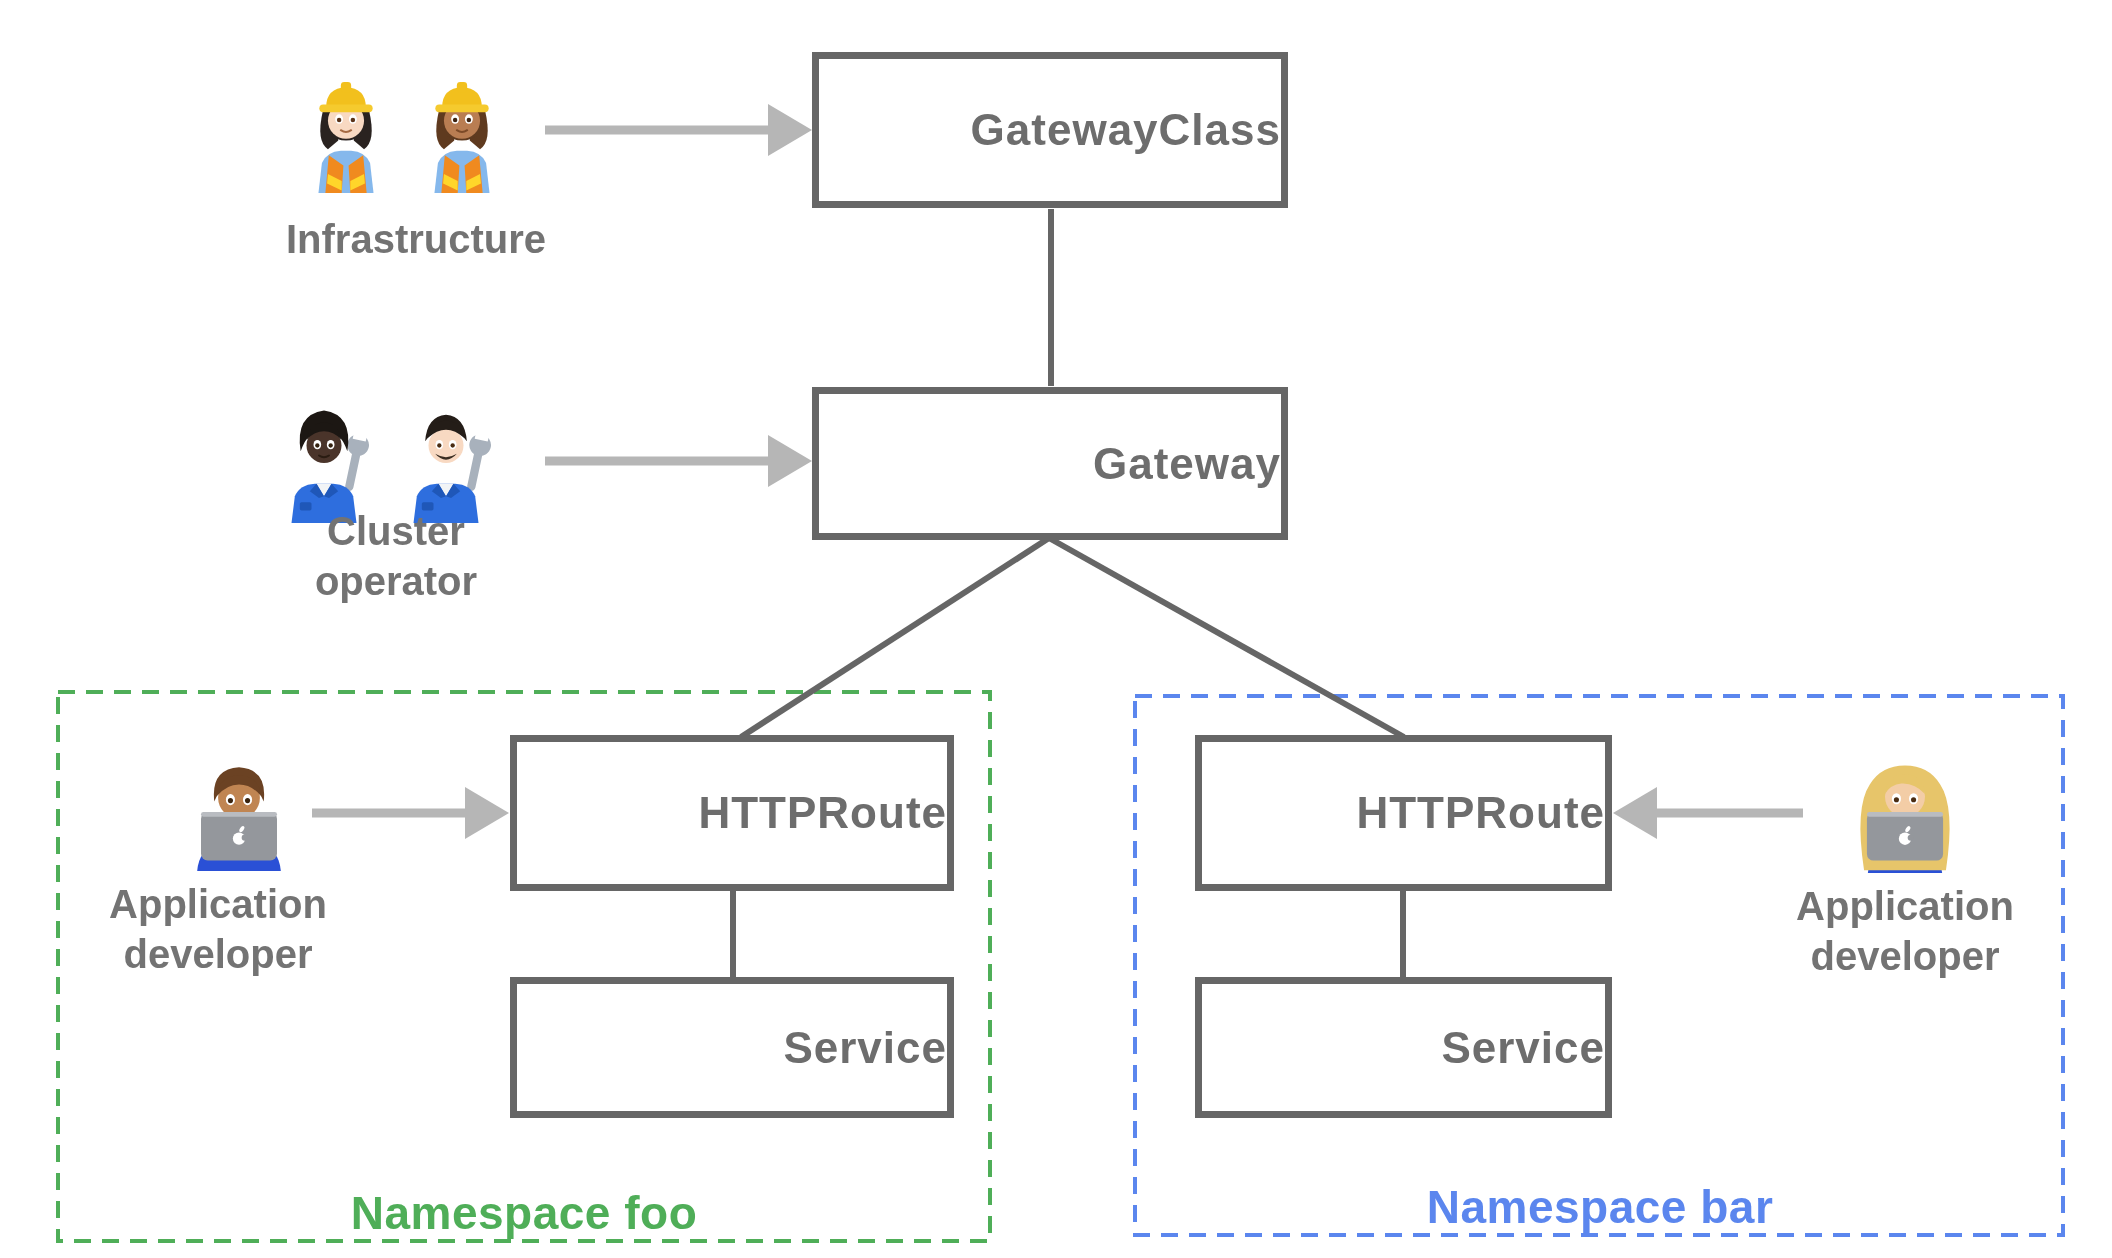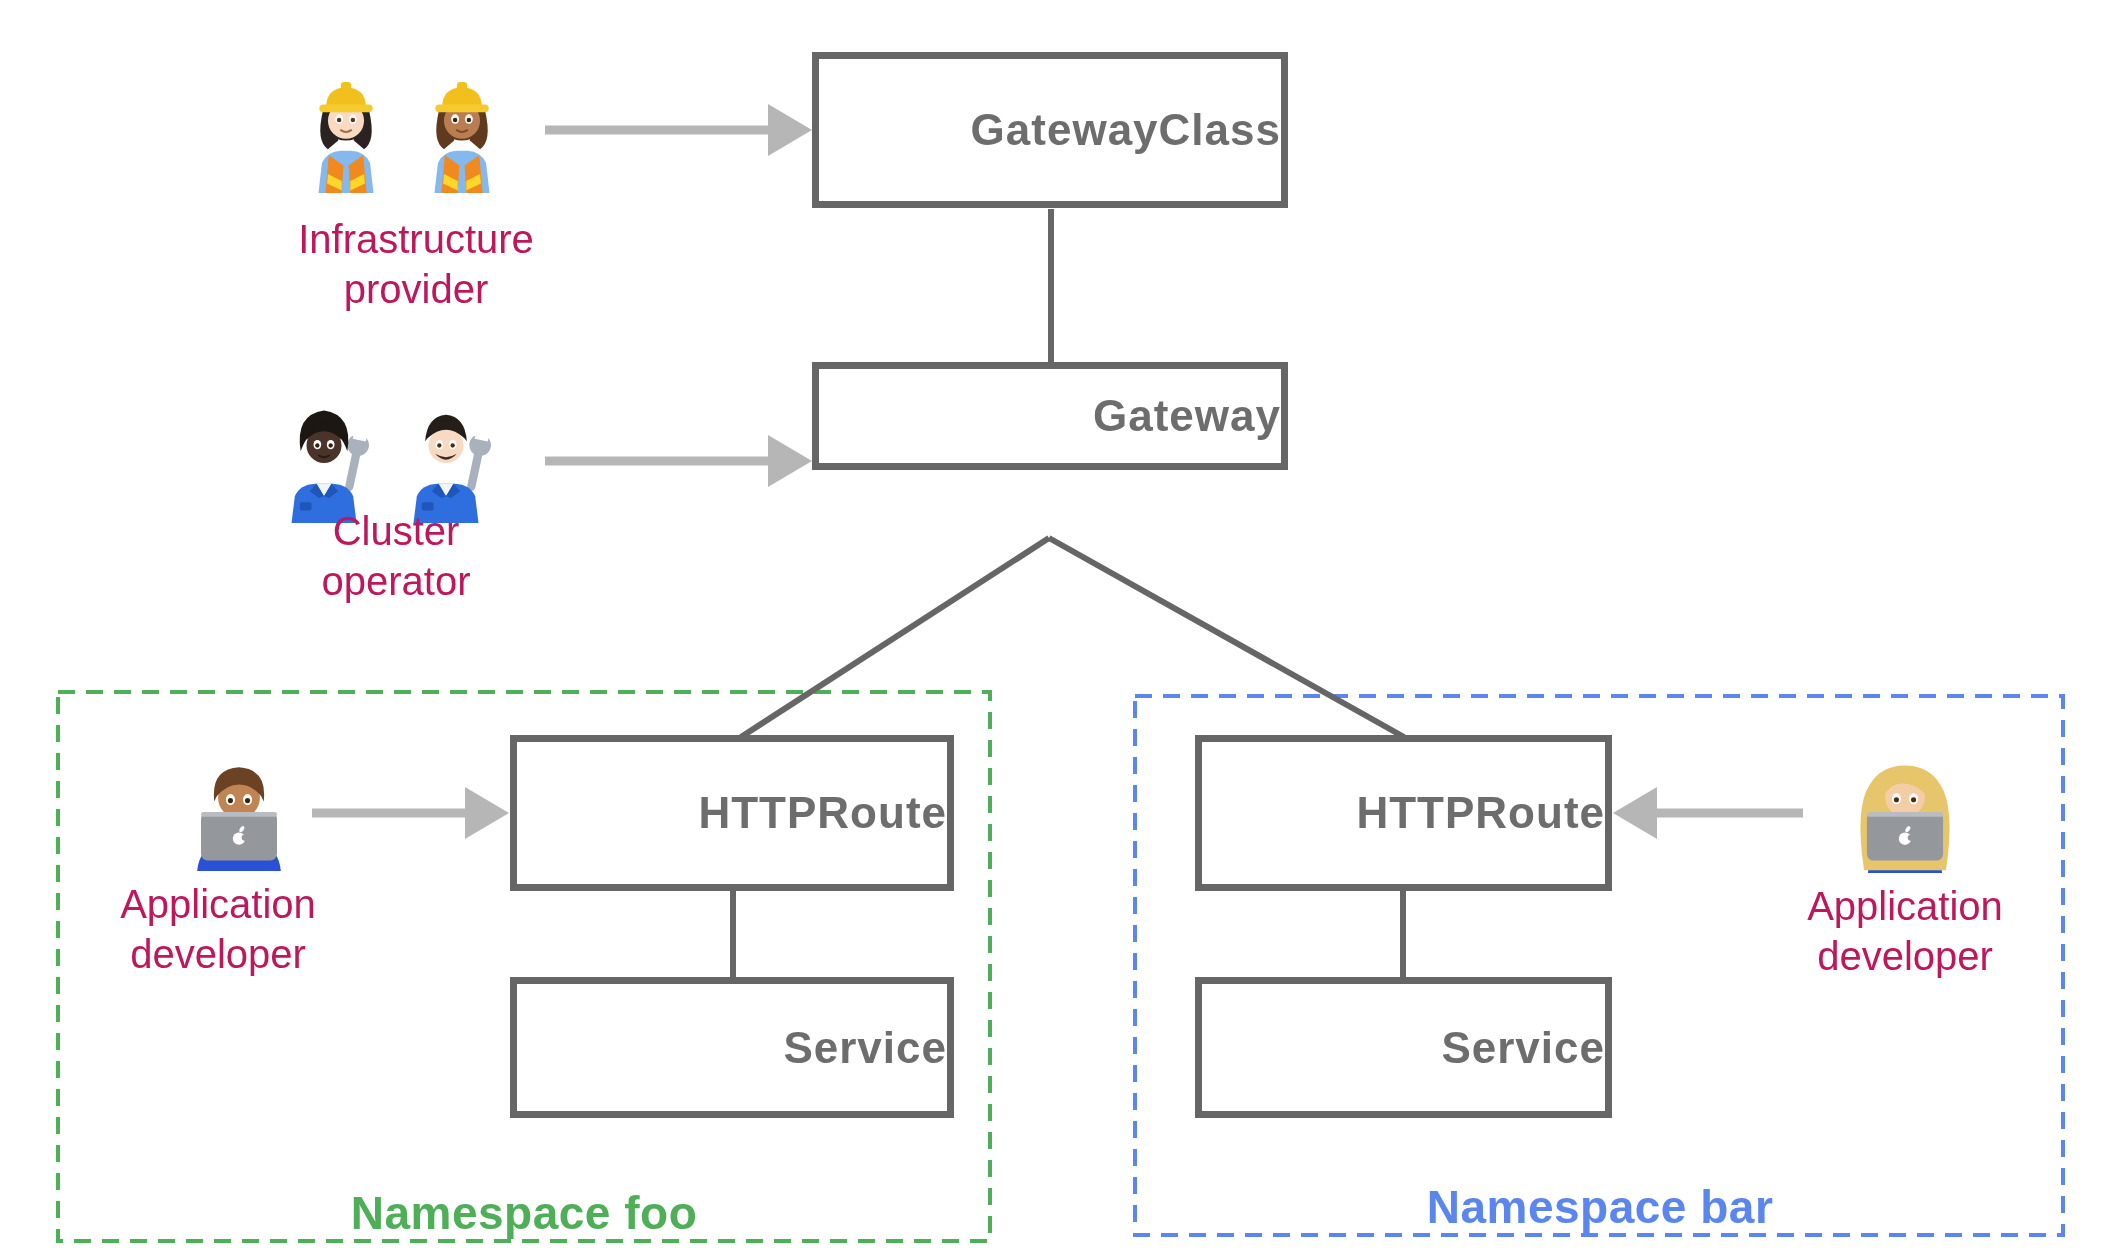--- a/index.html
+++ b/index.html
@@ -5,33 +5,33 @@
   html,body{margin:0;padding:0;background:#fff;}
   body{width:2112px;height:1258px;overflow:hidden;
        font-family:"Liberation Sans","DejaVu Sans",sans-serif;}
   .canvas{position:relative;width:2112px;height:1258px;background:#fff;}
   svg.wires{position:absolute;left:0;top:0;}
 
   .node{position:absolute;box-sizing:border-box;border:7px solid #666666;background:#ffffff;
         display:flex;align-items:center;justify-content:flex-end;
         font-weight:bold;font-size:44px;color:#6d6d6d;letter-spacing:1px;}
   .n-gatewayclass{left:812px;top:52px;width:476px;height:156px;}
-  .n-gateway{left:812px;top:362px;width:476px;height:108px;}
+  .n-gateway{left:812px;top:387px;width:476px;height:153px;}
   .n-httproute-foo{left:510px;top:735px;width:444px;height:156px;}
   .n-service-foo{left:510px;top:977px;width:444px;height:141px;}
   .n-httproute-bar{left:1195px;top:735px;width:417px;height:156px;}
   .n-service-bar{left:1195px;top:977px;width:417px;height:141px;}
 
   .ns-label{position:absolute;width:500px;text-align:center;
             font-weight:bold;font-size:46px;letter-spacing:0.5px;}
   .ns-label-foo{left:274px;top:1186px;color:#4fae58;}
   .ns-label-bar{left:1350px;top:1180px;color:#5b86ee;}
 
-  .persona-label{position:absolute;width:420px;text-align:center;color:#be185d;
-                 font-size:40px;line-height:50px;font-weight:400;}
+  .persona-label{position:absolute;width:420px;text-align:center;color:#737373;
+                 font-size:40px;line-height:50px;font-weight:700;}
   .pl-infra{left:206px;top:214px;}
   .pl-cluster{left:186px;top:506px;}
   .pl-dev-foo{left:8px;top:879px;}
   .pl-dev-bar{left:1695px;top:881px;}
 
   .persona-icons{position:absolute;display:flex;gap:30px;align-items:flex-end;}
   .pi-infra{left:303px;top:64px;}
   .pi-cluster{left:278px;top:398px;}
   .pi-dev-foo{left:182px;top:752px;}
   .pi-dev-bar{left:1843px;top:754px;}
@@ -131,21 +131,20 @@
       <circle cx="42" cy="65" r="2.6" fill="#3c2210"></circle>
       <circle cx="58" cy="65" r="2.6" fill="#3c2210"></circle>
       <path d="M44,77 Q50,81 56,77" stroke="#7c4a28" stroke-width="2.4" fill="none" stroke-linecap="round"></path>
       <path d="M27,50 Q27,28 50,27 Q73,28 73,50 Z" fill="#f2c01d"></path>
       <rect x="44" y="21" width="12" height="12" rx="4" fill="#f2c01d"></rect>
       <rect x="19" y="47" width="62" height="9" rx="4.5" fill="#f5ca2e"></rect>
     </svg>
   </div>
   <div class="persona-label pl-infra">
     <div>Infrastructure</div>
-    <div>provider</div>
   </div>
 
   <div class="persona-icons pi-cluster">
     <svg class="mech-a" width="92" height="125" viewBox="0 0 110 150">
       <g transform="rotate(12 91 80)">
         <circle cx="91" cy="56" r="13" style="fill:var(--metal)"></circle>
         <rect x="83" y="33" width="16" height="17" fill="#ffffff"></rect>
         <rect x="86" y="60" width="10" height="52" rx="5" style="fill:var(--metal)"></rect>
       </g>
       <path d="M16,150 L20,118 Q26,104 44,103 L66,103 Q84,104 90,118 L94,150 Z" style="fill:var(--uniform)"></path>

